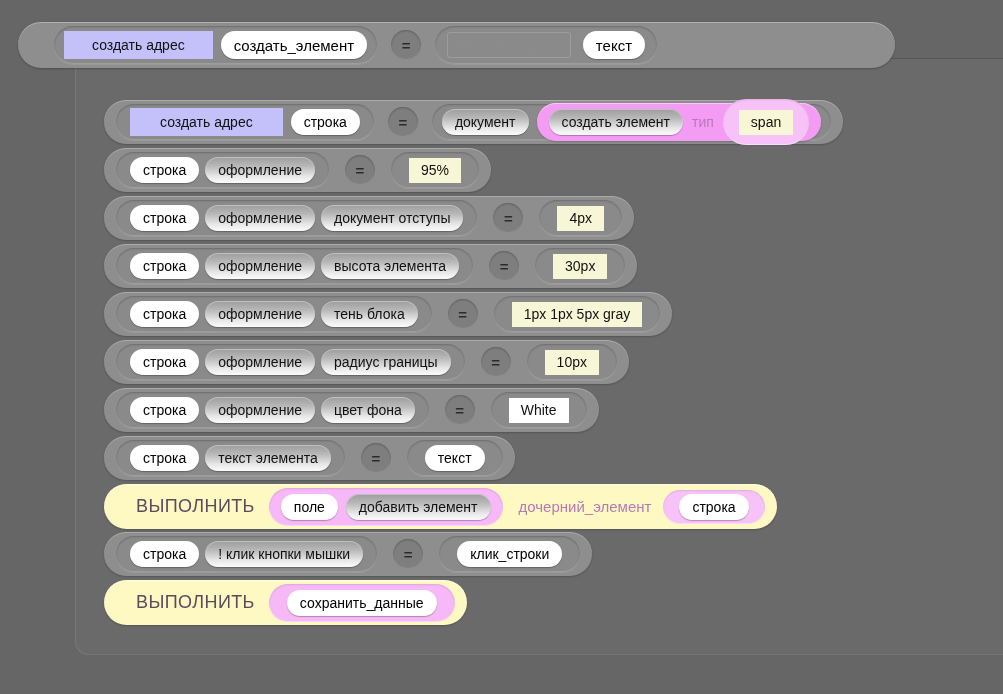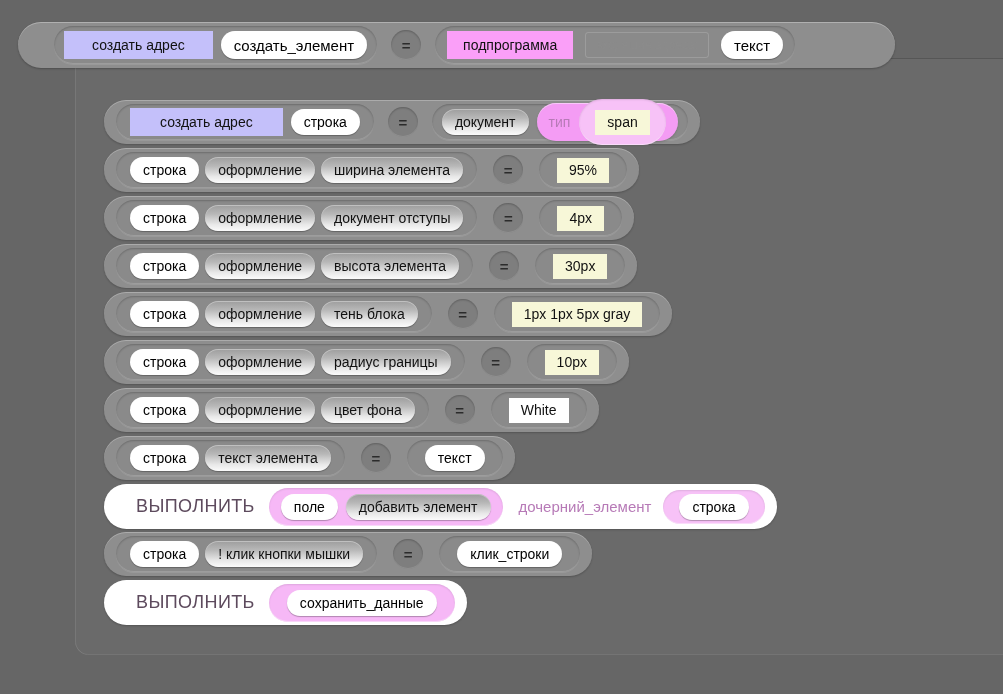--- a/index.html
+++ b/index.html
@@ -154,21 +154,21 @@
     height: 44px;
     display: flex; align-items: center;
     gap: 0;
     padding: 0 12px;
     border-radius: 999px;
     background: #8e8e8e;
     box-shadow: inset 0 1px 0 rgba(255,255,255,0.26),
                 0 1px 2px rgba(0,0,0,0.22);
   }
   .row.pinkrow {
-    background: #ffffff;
+    background: #fef9c3;
     box-shadow: inset 0 1px 0 rgba(255,255,255,0.45),
                 0 1px 2px rgba(0,0,0,0.22);
   }
   .row .gap { width: 10px; flex: none; }
 
   .slot.pink {
     background: #f6b8f6;
     box-shadow: inset 0 1px 2px rgba(0,0,0,0.10),
                 inset 0 -1px 0 rgba(255,255,255,0.45);
   }
@@ -209,50 +209,49 @@
 
   <div id="header-bar">
     <div class="slot" style="height:38px;padding:0 10px;gap:8px;">
       <span class="pill lilac">создать адрес</span>
       <span class="pill white" style="height:28px;font-size:15px;">создать_элемент</span>
     </div>
     <div class="gap" style="width:14px;"></div>
     <span class="eq">=</span>
     <div class="gap" style="width:14px;"></div>
     <div class="slot" style="height:38px;padding:0 12px;gap:12px;">
-      <span class="pill magenta">подпрограмма</span>
       <span class="ghost-field">входящие адреса:</span>
       <span class="pill white" style="height:28px;font-size:15px;">текст</span>
     </div>
   </div>
 
   <div class="row" style="left:104px; top:100px;">
     <div class="slot" style="gap:8px;">
       <span class="pill lilac" style="padding:0 30px;">создать адрес</span>
       <span class="pill white">строка</span>
     </div>
     <div class="gap" style="width:14px;"></div>
     <span class="eq">=</span>
     <div class="gap" style="width:14px;"></div>
     <div class="slot" style="padding:0 10px;gap:8px;">
       <span class="pill">документ</span>
       <span class="magenta-cap">
+        <span class="pill">создать элемент</span>
         <span class="inline-label on-pink">тип</span>
         <span class="slot pinklight" style="height:46px;padding:0 16px;">
           <span class="pill cream">span</span>
         </span>
       </span>
     </div>
   </div>
 
   <div class="row" style="left:104px; top:148px;">
     <div class="slot">
       <span class="pill white">строка</span>
       <span class="pill">оформление</span>
-      <span class="pill">ширина элемента</span>
     </div>
     <div class="gap" style="width:16px;"></div>
     <span class="eq">=</span>
     <div class="gap" style="width:16px;"></div>
     <div class="slot value">
       <span class="pill cream">95%</span>
     </div>
   </div>
 
   <div class="row" style="left:104px; top:196px;">

